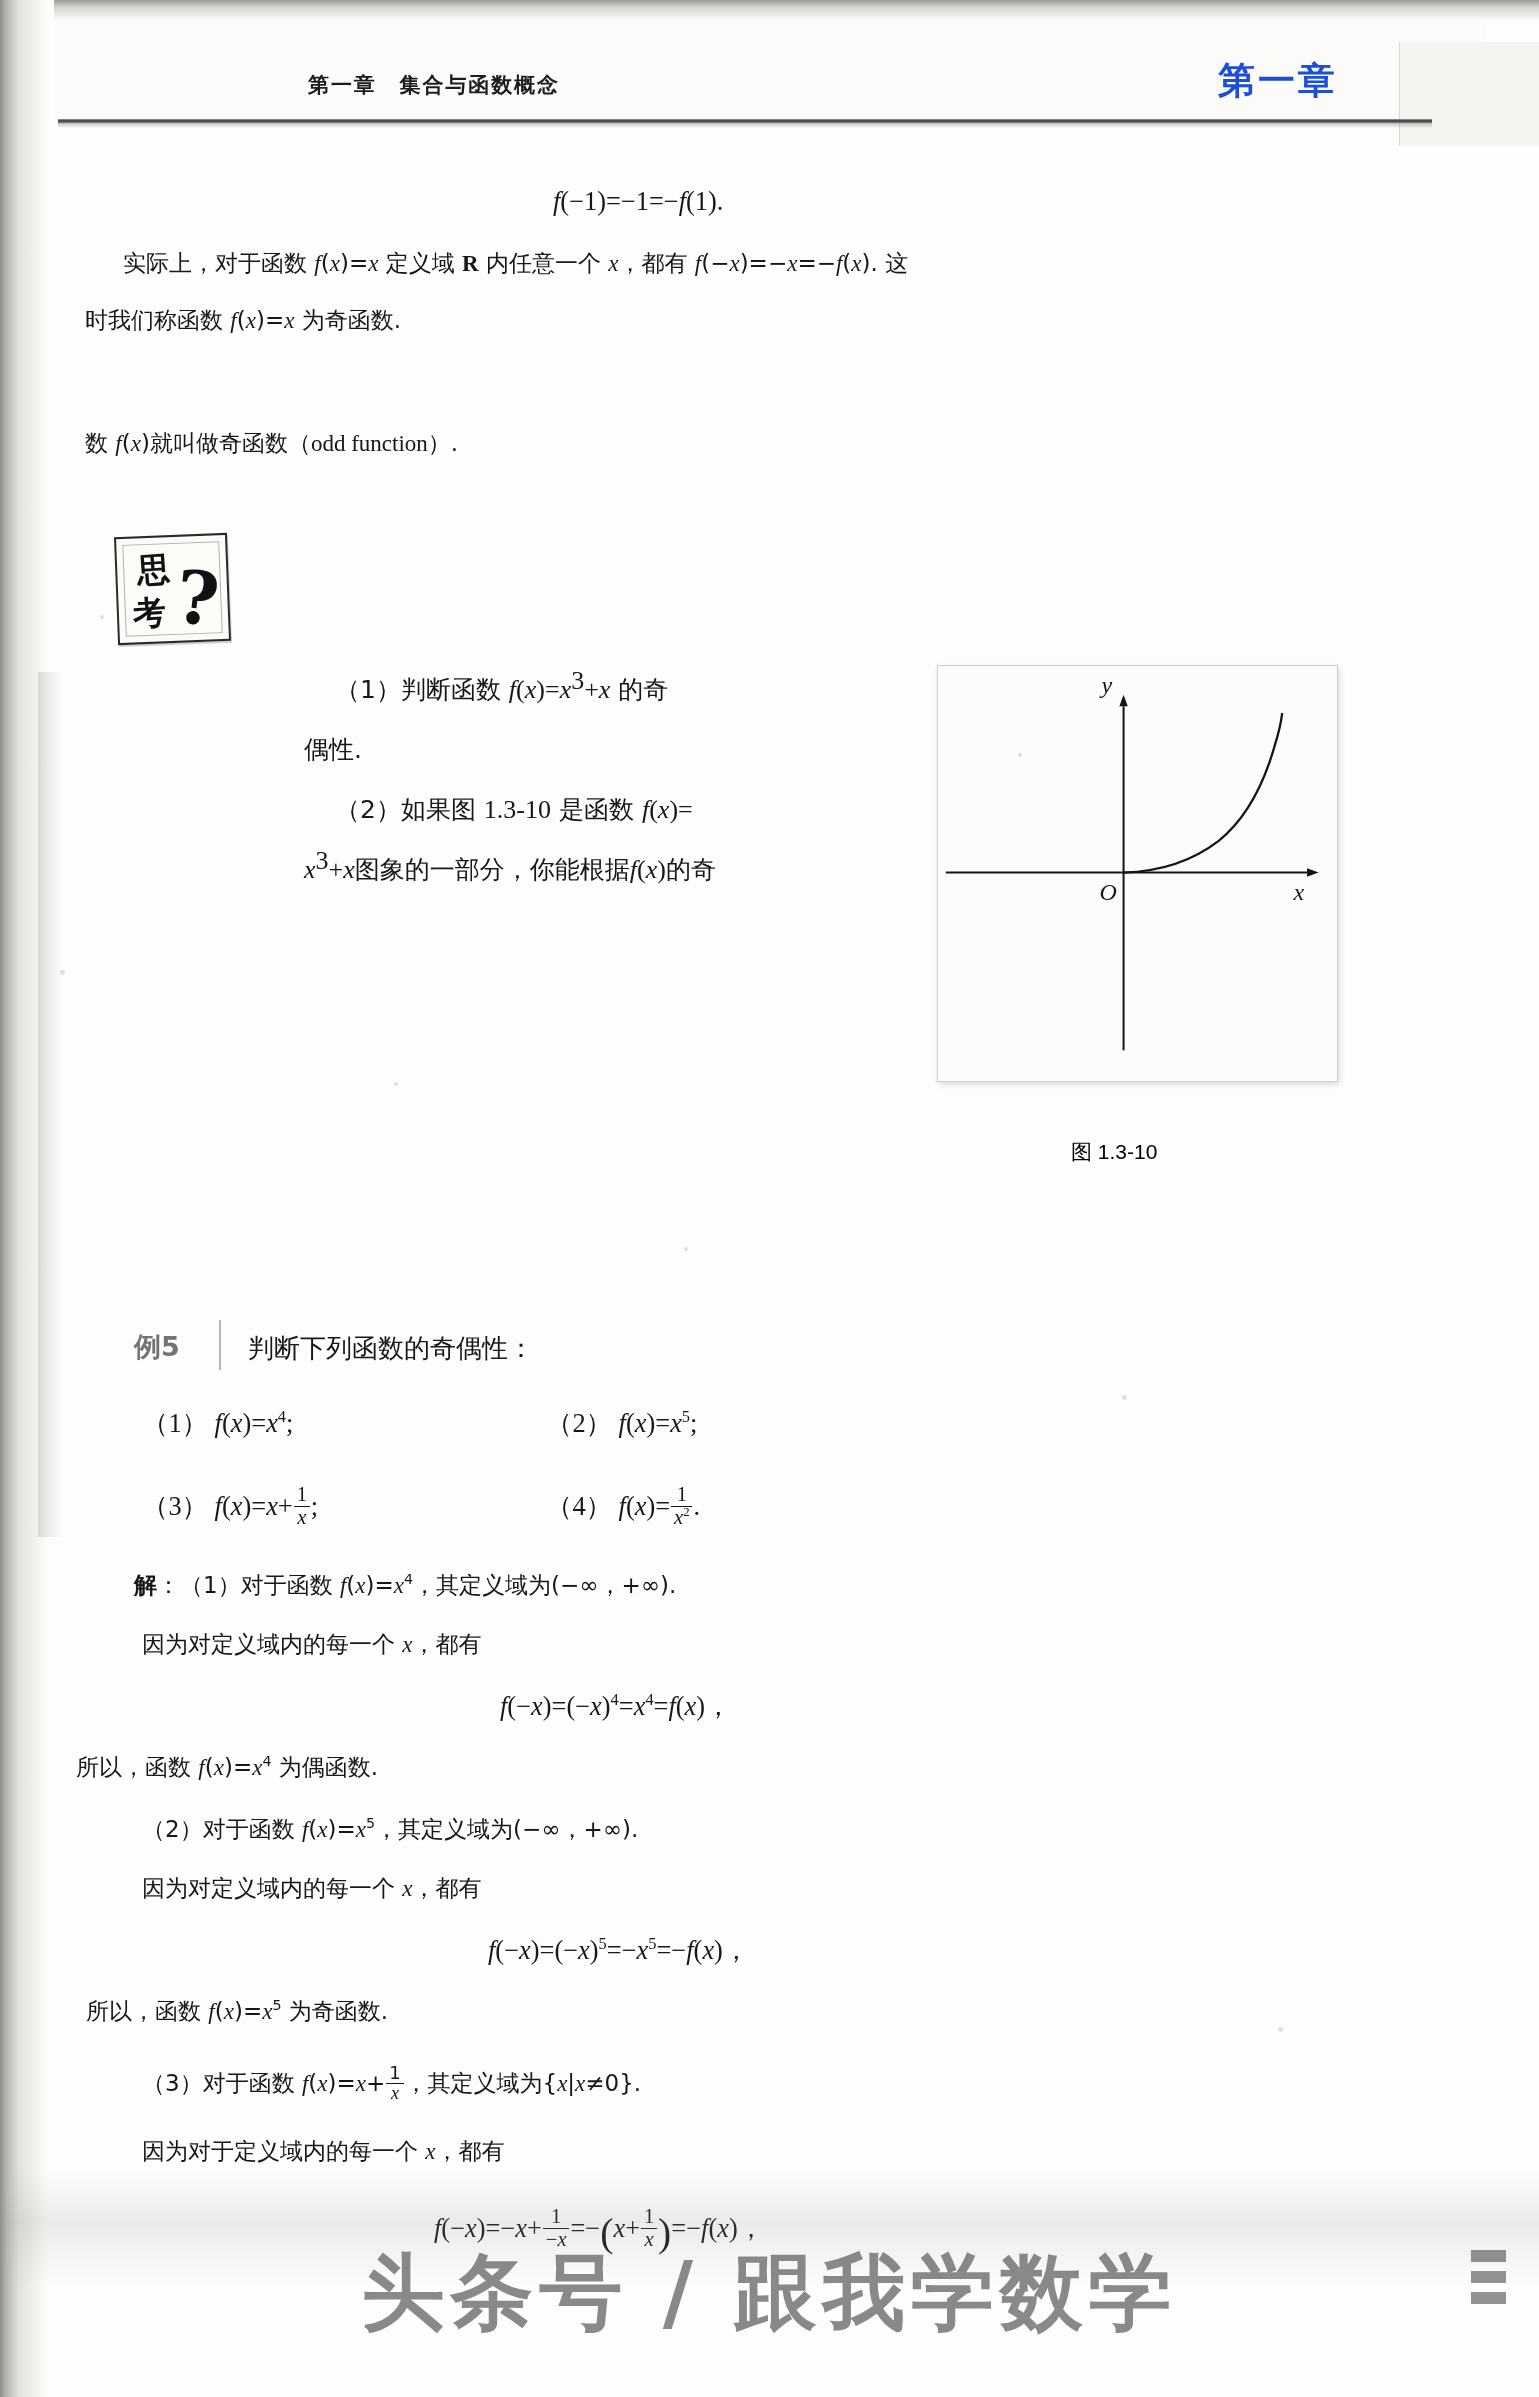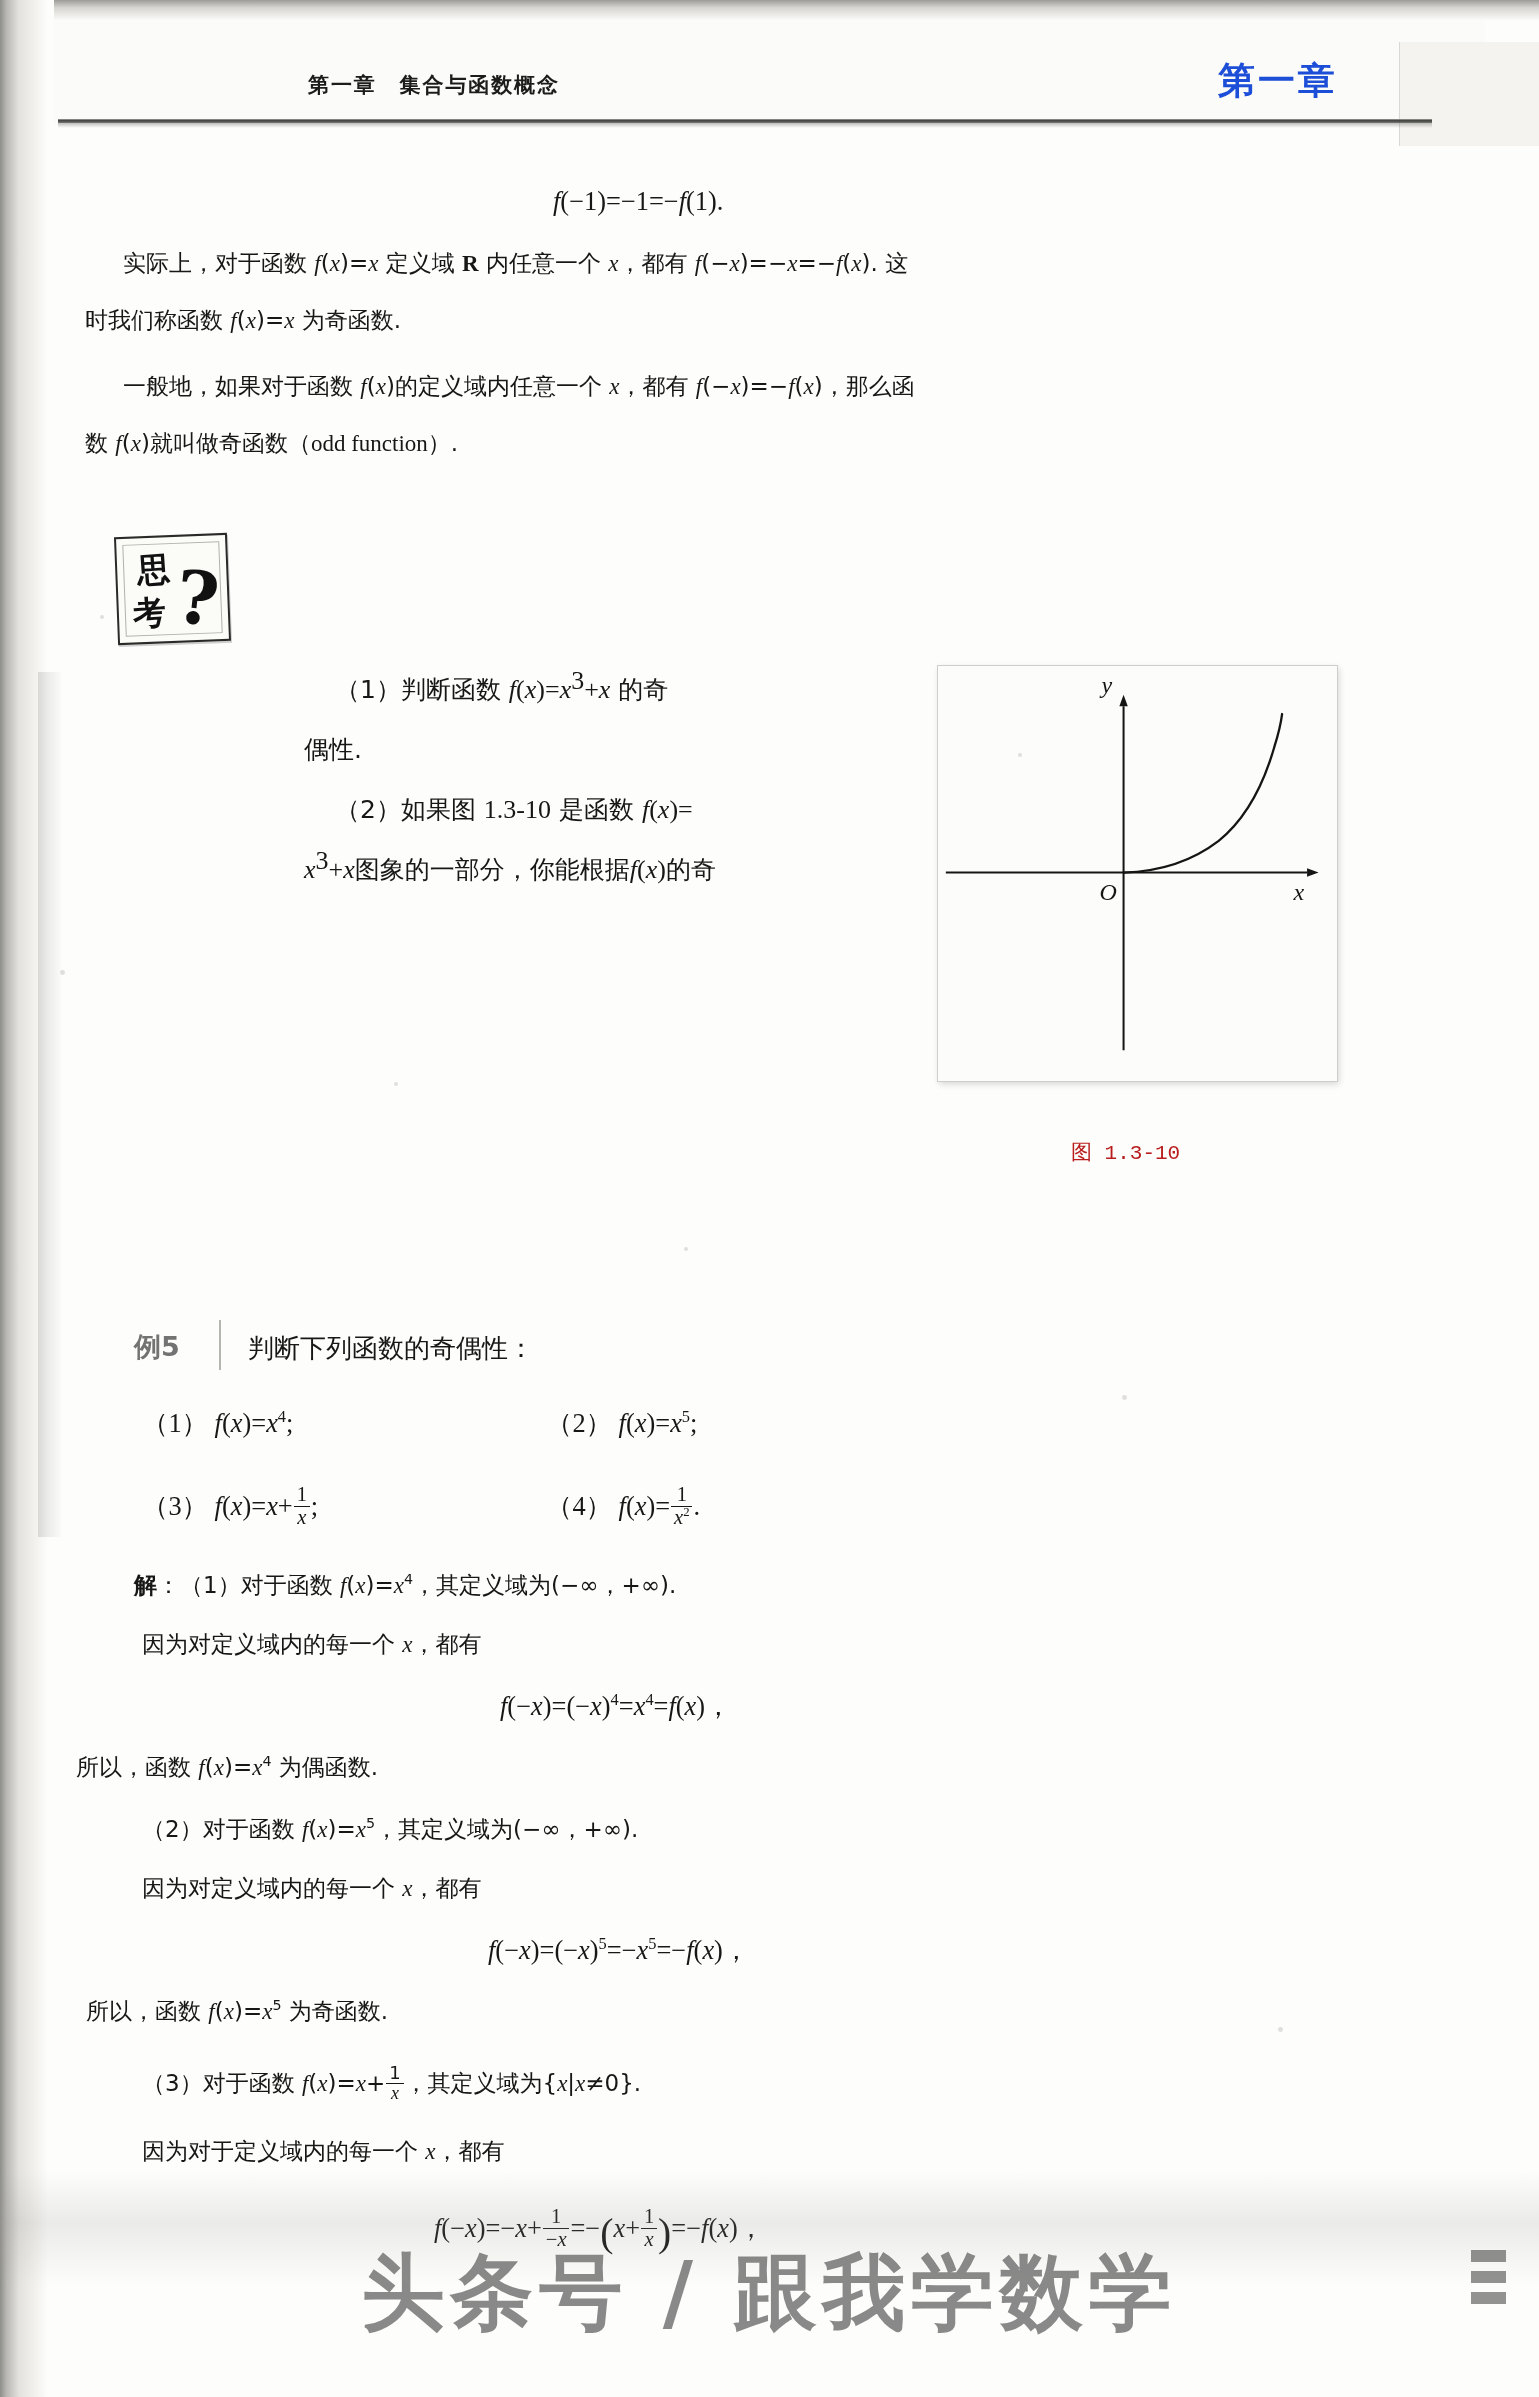--- a/index.html
+++ b/index.html
@@ -162,23 +162,23 @@
     position: absolute;
     left: 937px; top: 665px;
     width: 399px; height: 415px;
     background: #fcfcfa;
     border: 1px solid #cfcec9;
     box-shadow: 1.9px 2.9px 6.7px rgba(0,0,0,.16);
   }
   .fig-caption {
     position: absolute;
     left: 1071px; top: 1138px;
-    font-family: Liberation Mono, monospace;
+    font-family: Liberation Sans, sans-serif;
     font-size: 21px;
-    color: #b91c1c;
+    color: #000000;
   }
 
   
   .ex-label {
     position: absolute;
     left: 134px; top: 1329px;
     font-family: "DejaVu Sans", sans-serif;
     font-weight: bold;
     font-size: 27px;
     color: #737373;
@@ -251,23 +251,20 @@
     <span class="mathy">f</span><span class="up">(−1)=−1=−</span><span class="mathy">f</span><span class="up">(1).</span>
   </div>
 
   <div class="body-text cjk" style="left:123px; top:252px;">
     实际上，对于函数&nbsp;<span class="mathy">f</span><span class="up">(</span><span class="mathy">x</span><span class="up">)=</span><span class="mathy">x</span>&nbsp;定义域&nbsp;<b style="font-family:'Liberation Serif',serif;">R</b>&nbsp;内任意一个&nbsp;<span class="mathy">x</span>，都有&nbsp;<span class="mathy">f</span><span class="up">(−</span><span class="mathy">x</span><span class="up">)=−</span><span class="mathy">x</span><span class="up">=−</span><span class="mathy">f</span><span class="up">(</span><span class="mathy">x</span><span class="up">).</span>&nbsp;这
   </div>
   <div class="body-text cjk" style="left:85px; top:309px;">
     时我们称函数&nbsp;<span class="mathy">f</span><span class="up">(</span><span class="mathy">x</span><span class="up">)=</span><span class="mathy">x</span>&nbsp;为奇函数.
   </div>
 
-  <div class="body-text cjk" style="left:123px; top:375px;">
-    一般地，如果对于函数&nbsp;<span class="mathy">f</span><span class="up">(</span><span class="mathy">x</span><span class="up">)</span>的定义域内任意一个&nbsp;<span class="mathy">x</span>，都有&nbsp;<span class="mathy">f</span><span class="up">(−</span><span class="mathy">x</span><span class="up">)=−</span><span class="mathy">f</span><span class="up">(</span><span class="mathy">x</span><span class="up">)</span>，那么函
-  </div>
   <div class="body-text cjk" style="left:85px; top:432px;">
     数&nbsp;<span class="mathy">f</span><span class="up">(</span><span class="mathy">x</span><span class="up">)</span>就叫做奇函数（<span style="font-family:'Liberation Serif',serif;font-style:normal;">odd function</span>）.
   </div>
 
   <div class="think-region">
 
     <div class="think-stamp">
       <div class="stamp-paper"></div>
       <div class="stamp-ch stamp-si">思</div>
       <div class="stamp-ch stamp-kao">考</div>

